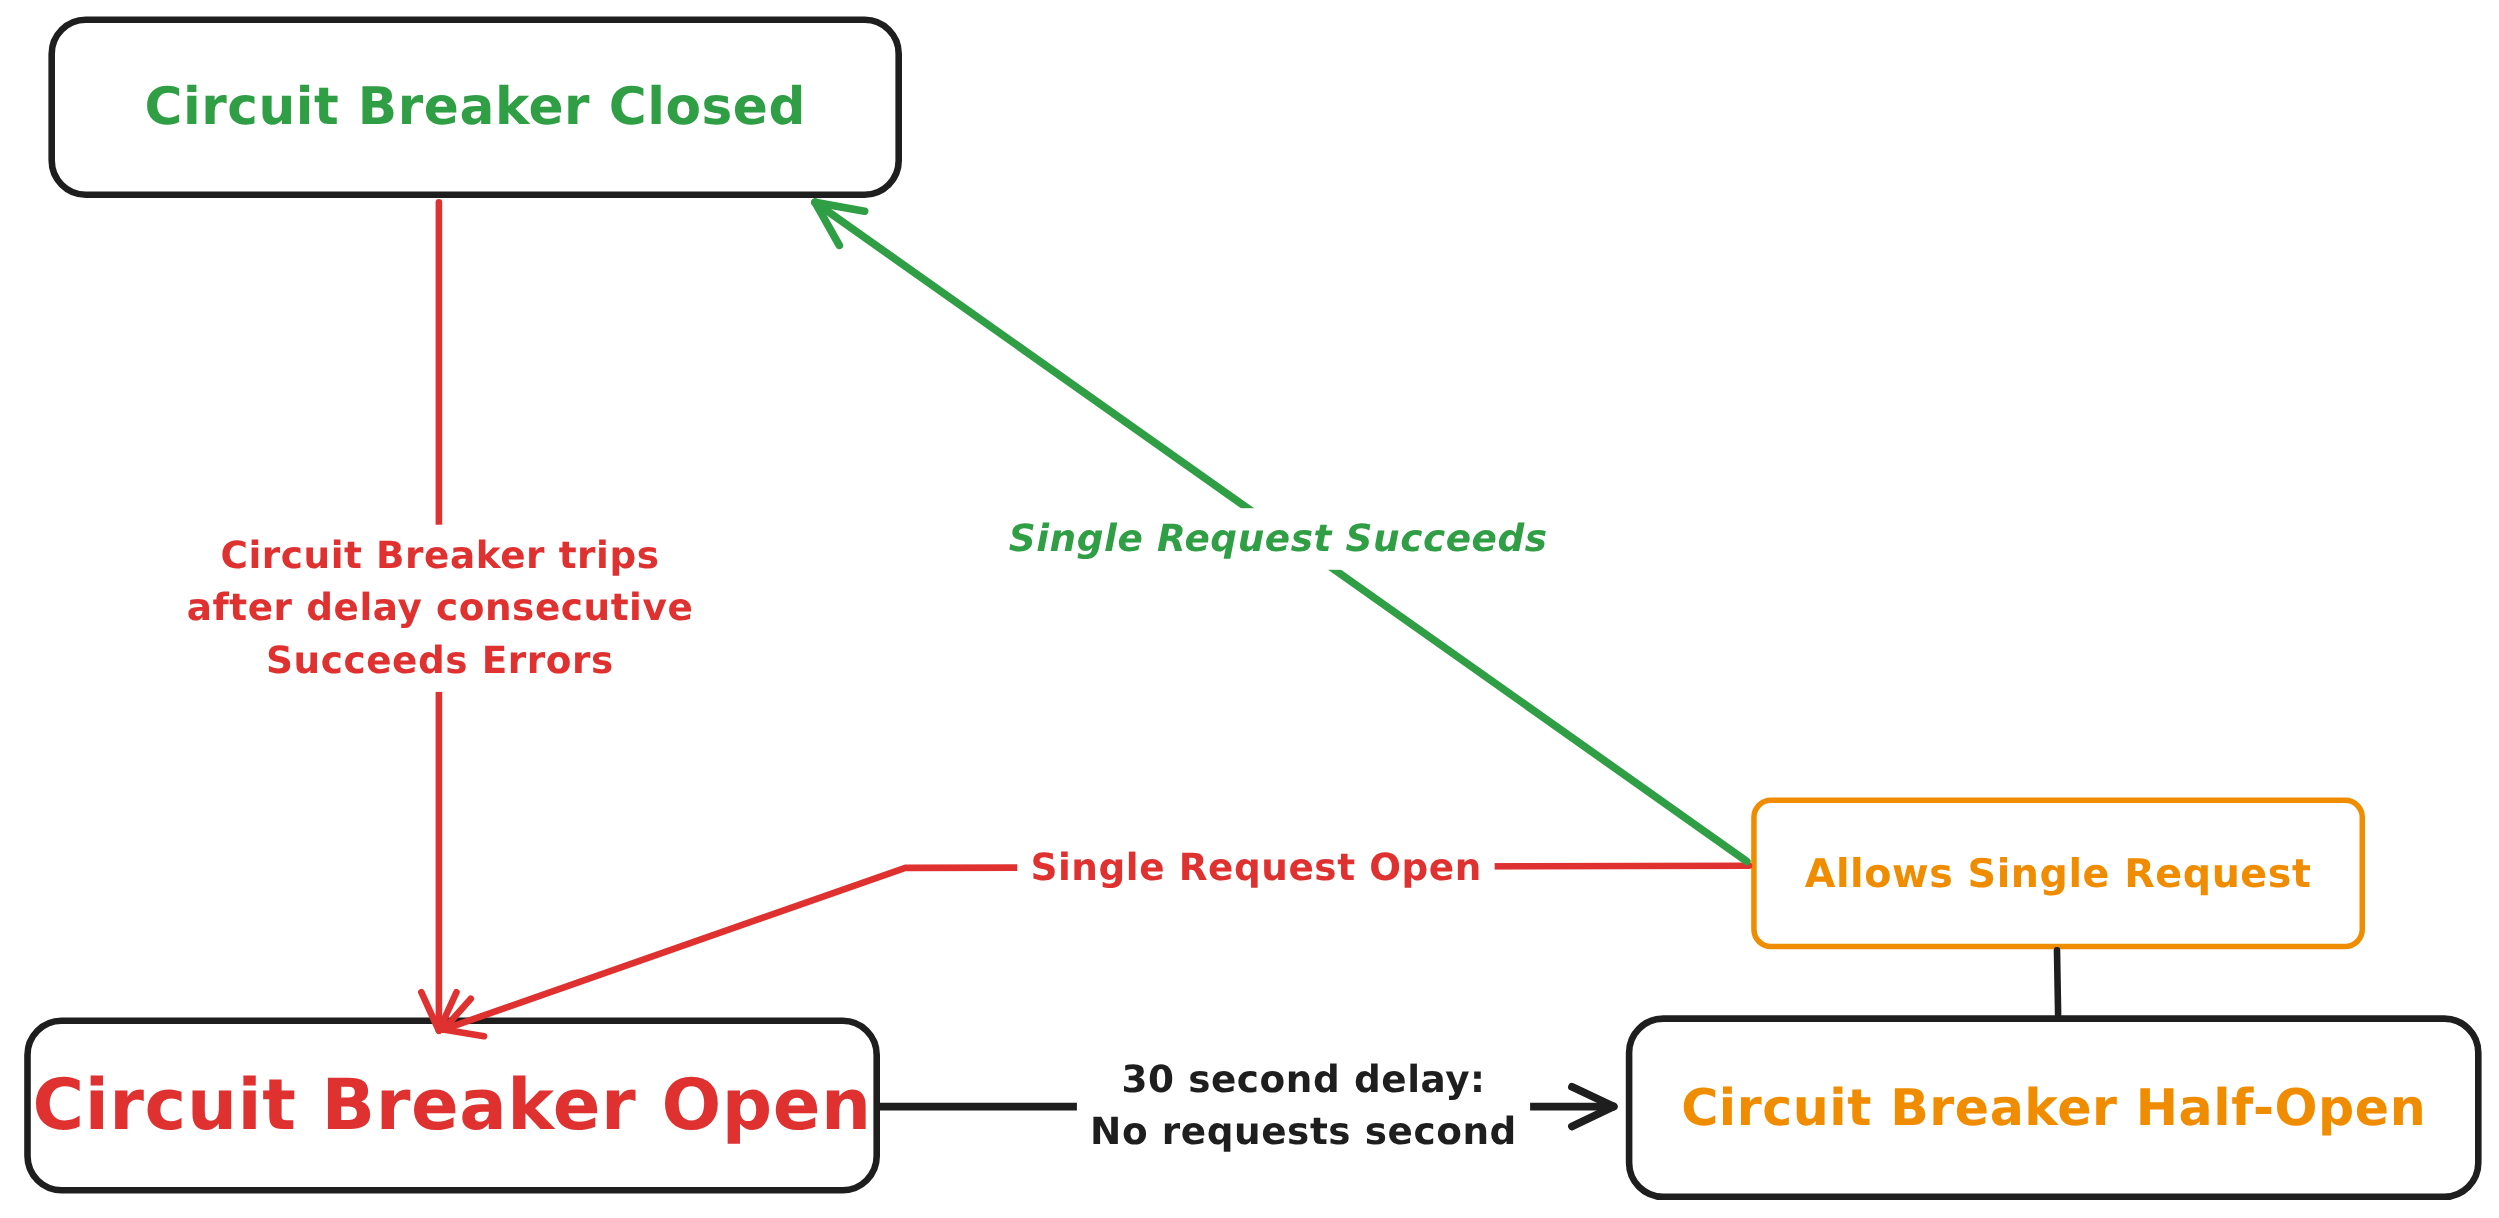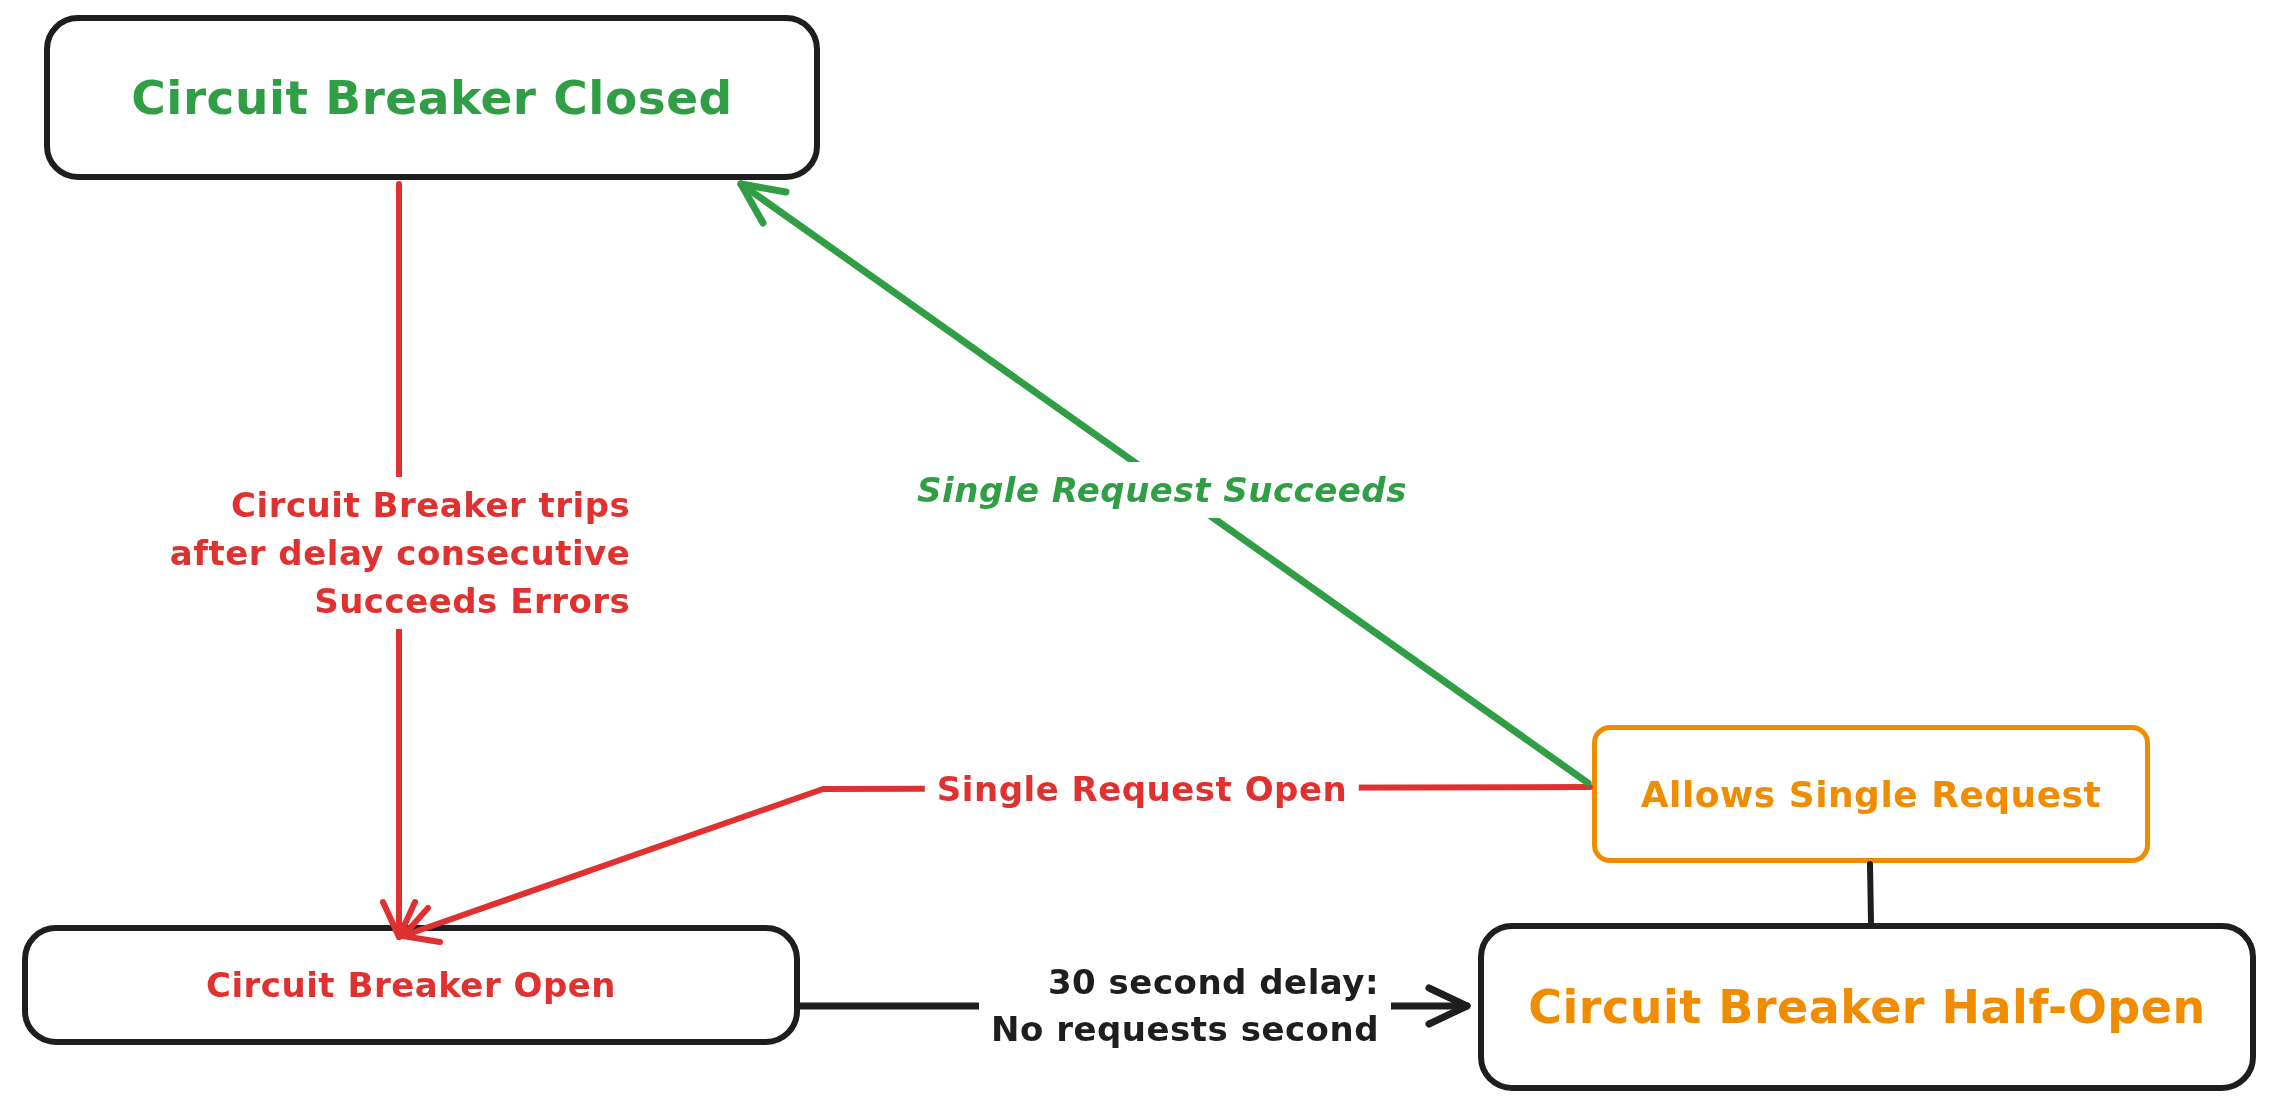--- a/index.html
+++ b/index.html
@@ -20,21 +20,21 @@
     justify-content:center;
     box-sizing:border-box;
     text-align:center;
     font-weight:600;
     letter-spacing:0.5px;
     z-index:1;
   }
   .node-ink{ border:6px solid #1e1e1e; border-radius:34px; }
   .node-orange{ border:5px solid #f08c00; border-radius:26px; }
   .node-closed{ left:20px; top:15px; width:776px; height:165px; font-size:47px;margin-left:24px; }
-  .node-open{ left:22px; top:925px; width:778px; height:120px; font-size:34px; }
+  .node-open{ left:22px; top:925px; width:778px; height:160px; font-size:64px; }
   .node-half-open{ left:1478px; top:923px; width:778px; height:168px; font-size:46px; }
   .node-allows{ left:1592px; top:725px; width:558px; height:138px; font-size:36px;border-radius:18px; }
   
   .c-green{ color:#2f9e44; }
   .c-red{ color:#e03131; }
   .c-orange{ color:#f08c00; }
   .c-ink{ color:#1e1e1e; }
   
   .edges{
     position:absolute;
@@ -43,21 +43,21 @@
     height:1107px;
     z-index:2;
     pointer-events:none;
   }
   
   .edge-label{
     position:absolute;
     transform:translate(-50%,-50%);
     background:#ffffff;
     padding:4px 12px;
-    text-align:right;
+    text-align:center;
     font-size:34px;
     font-weight:600;
     letter-spacing:0.5px;
     line-height:48px;
     white-space:nowrap;
     z-index:3;
   }
   .label-trips{ left:400px; top:553px; }
   .label-succeeds{ left:1162px; top:490px;font-style:italic; }
   .label-fails{ left:1142px; top:789px; line-height:40px; }

